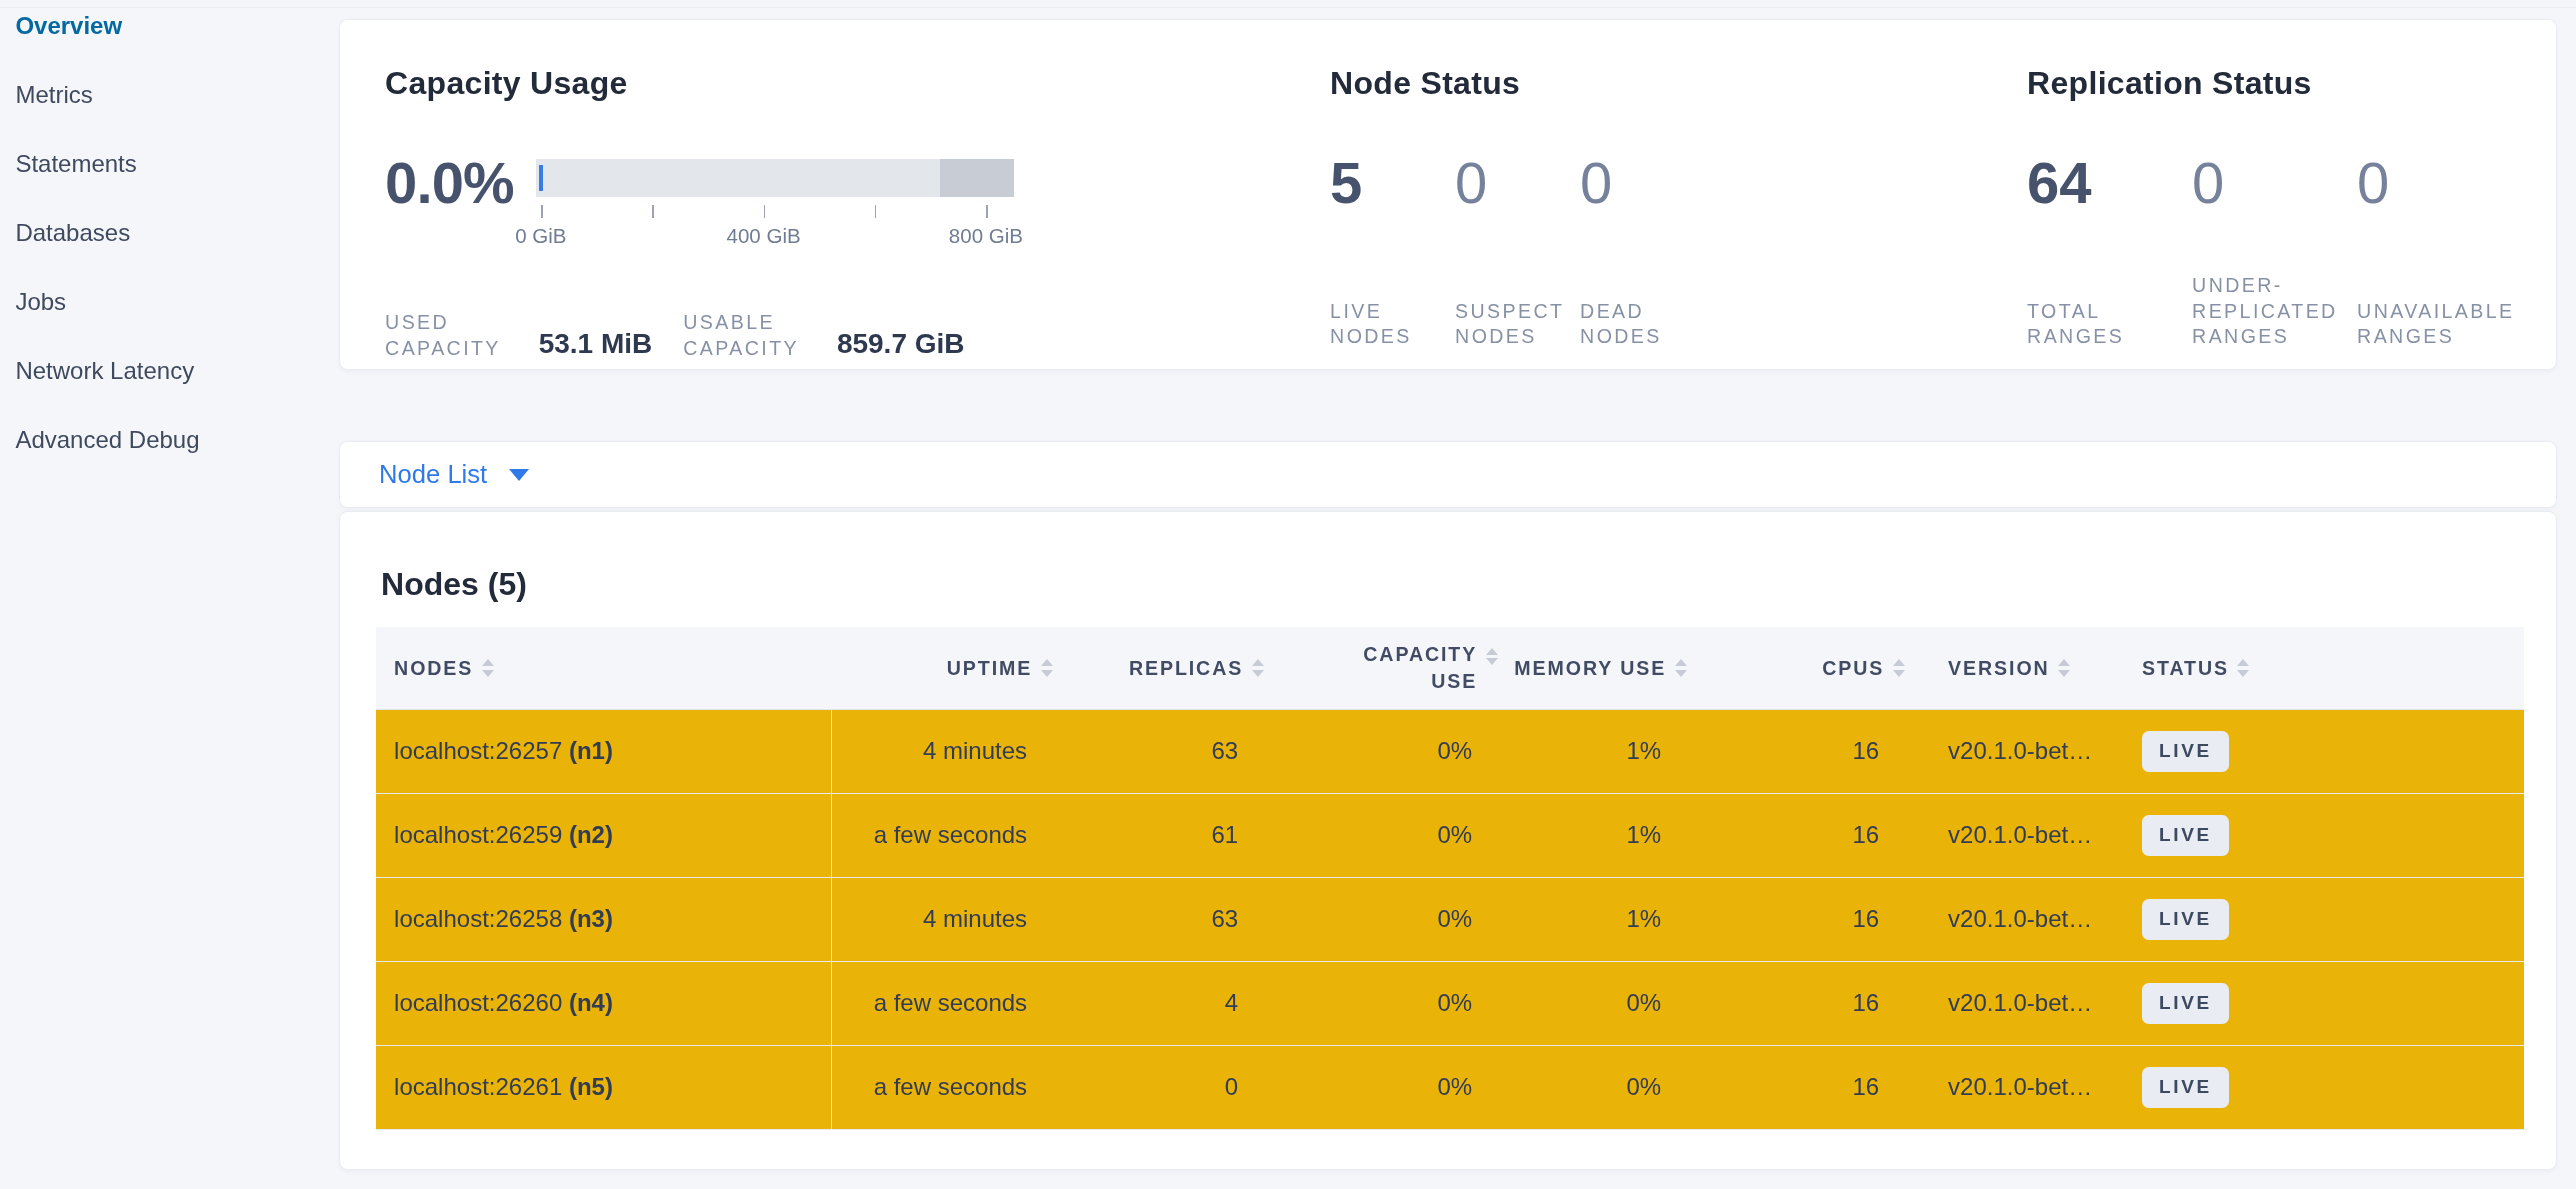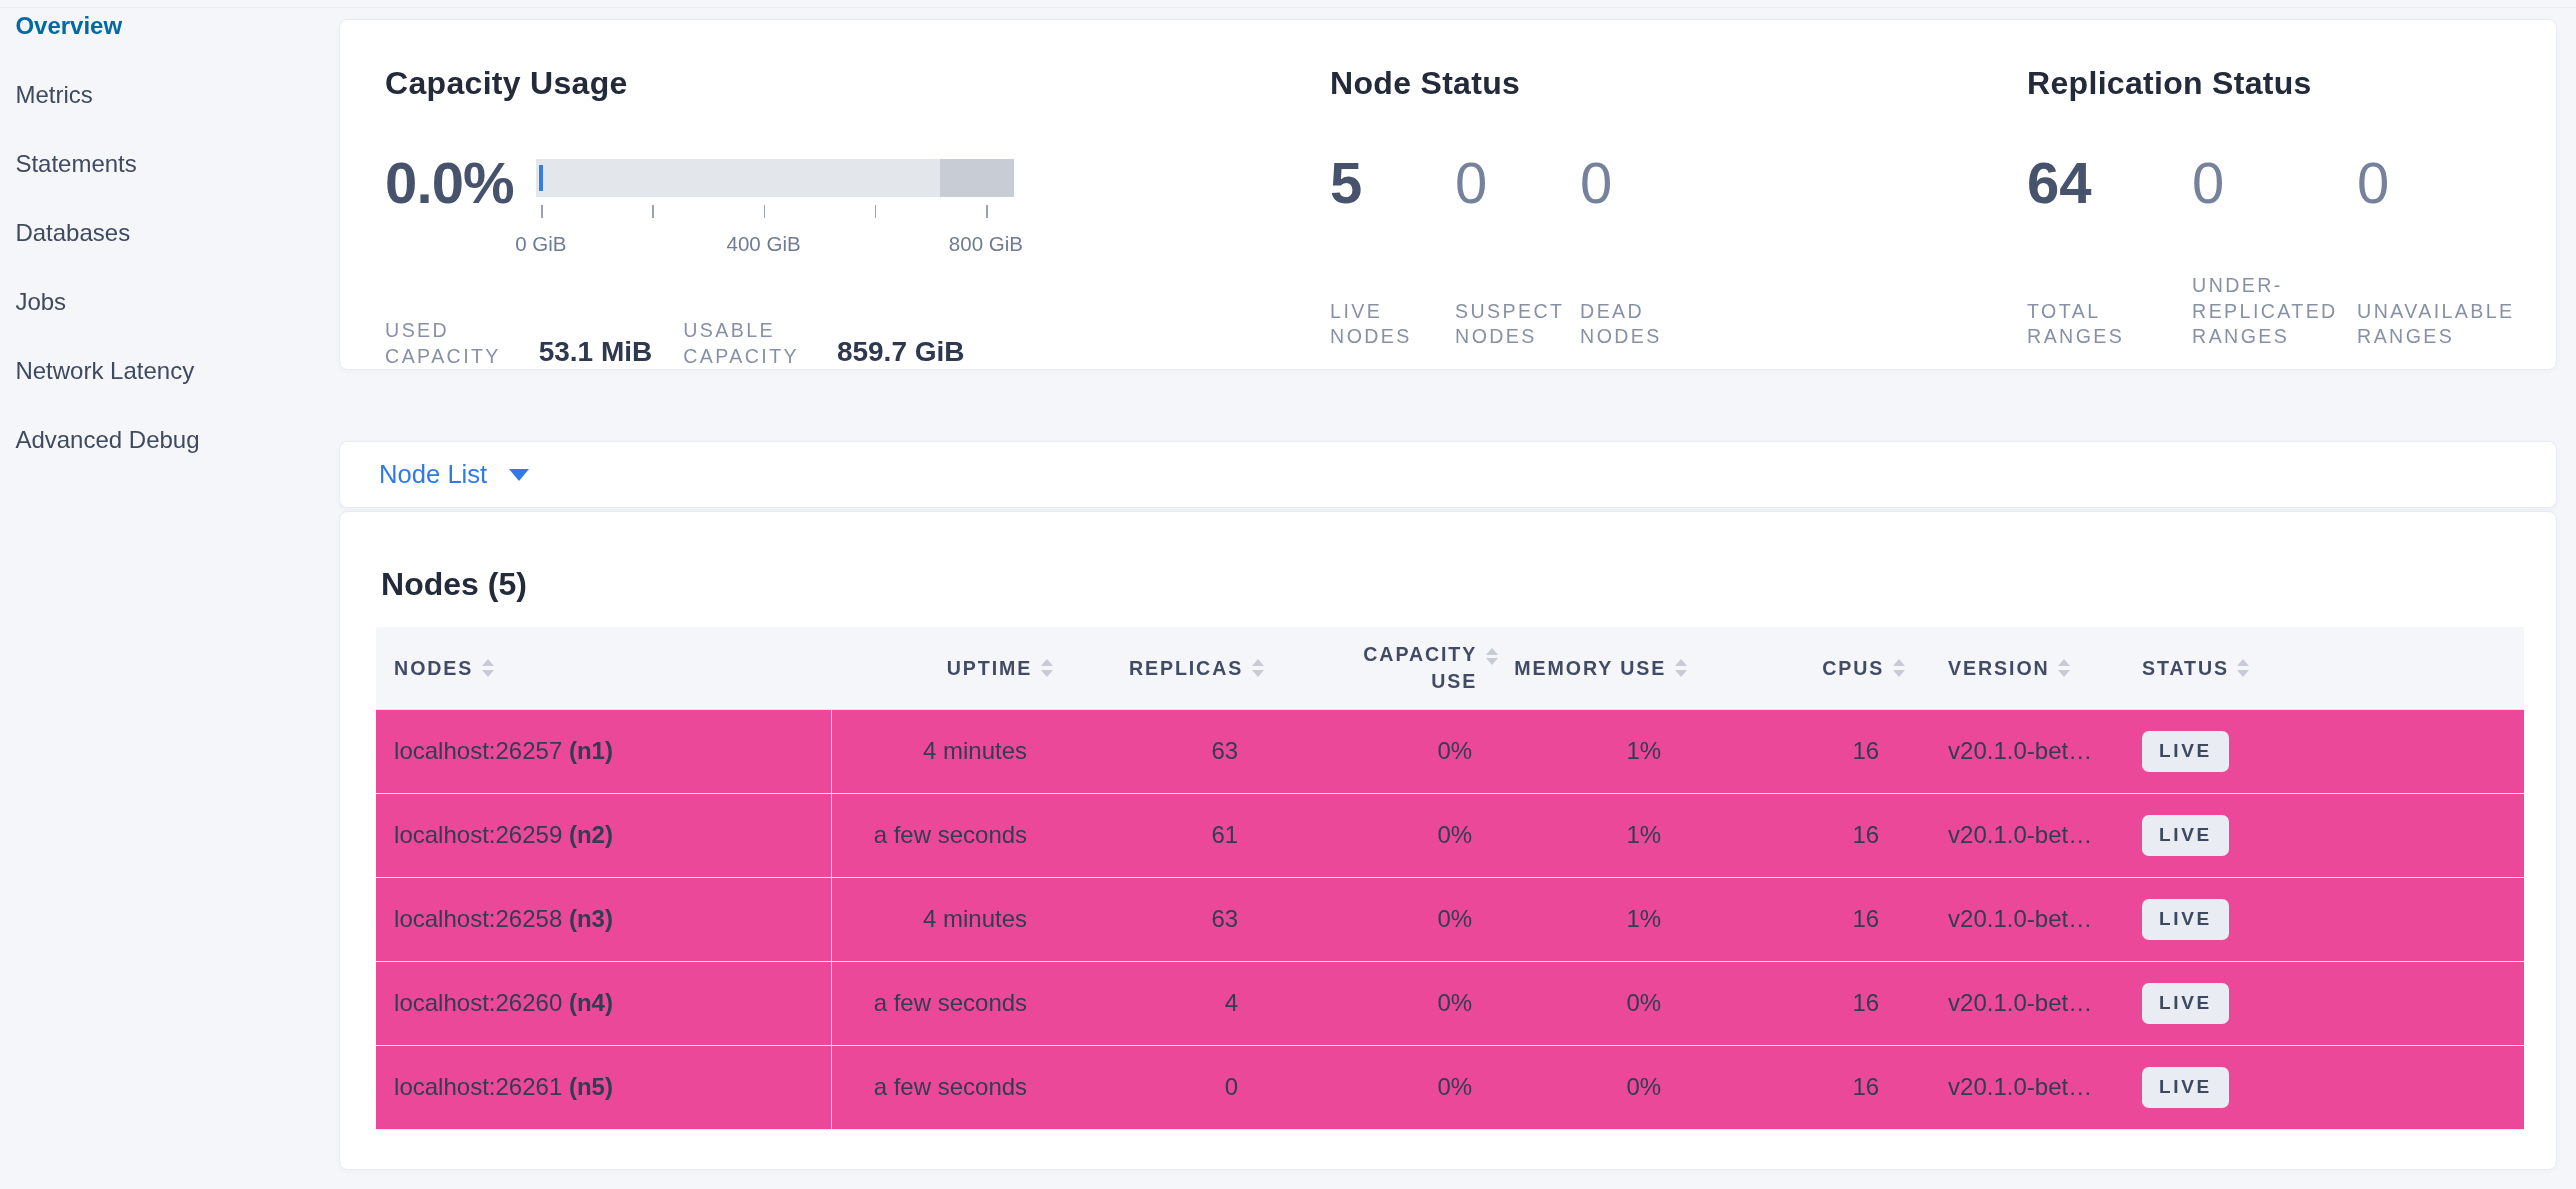--- a/index.html
+++ b/index.html
@@ -42,21 +42,21 @@
   .sec-title { font-size:32px; line-height:39px; font-weight:700; color:#232b3a; letter-spacing:0.3px; }
 
   .cap-row { display:flex; align-items:flex-start; margin-top:53px; }
   .cap-pct { width:151px; font-size:58px; line-height:53px; font-weight:600; color:#47536c; letter-spacing:-0.9px; }
   .bar-wrap { position:relative; width:478px; margin-top:3.4px; }
   .bar { position:relative; height:38px; background:#e3e6eb; }
   .bar-dark { position:absolute; right:0; top:0; bottom:0; width:15.4%; background:#c7ccd5; }
   .bar-used { position:absolute; left:2.6px; top:6px; bottom:6px; width:4.3px; background:#3a7de2; }
   .ticks { position:relative; height:12.8px; margin-top:7.7px; }
   .tick { position:absolute; width:1.7px; height:12.8px; background:#9aa3b5; }
-  .axis-row { position:relative; height:25.6px; margin-top:14px;text-align:center; }
+  .axis-row { position:relative; height:25.6px; margin-top:6px;text-align:center; }
   .axis-lab { position:absolute; transform:translateX(-50%); font-size:20.5px; color:#707c93; white-space:nowrap; }
 
   .stat-row { display:flex; margin-top:53px; }
   .stat { display:flex; flex-direction:column; height:194px; }
   .stat-num { font-size:58px; line-height:53px; font-weight:600; color:#47536c; }
   .stat-num.dim { color:#76829b; font-weight:400; }
   .stat-label {
     margin-top:auto; font-size:19.6px; line-height:25.6px;
     letter-spacing:2.4px; color:#8791a6; font-weight:500;
   }
@@ -96,21 +96,21 @@
   th.c8h { padding-left:23px; }
   th.c4h .th-in { align-items:flex-start; }
   th.c4h .sort { margin-top:6.8px; }
   th.c4h .th-lab { display:inline-block; max-width:145px; text-align:right; line-height:27px; }
   .sort { display:flex; flex-direction:column; gap:3.4px; }
   .sort::before { content:""; border-left:6px solid transparent; border-right:6px solid transparent; border-bottom:7.7px solid #c6cbd6; }
   .sort::after  { content:""; border-left:6px solid transparent; border-right:6px solid transparent; border-top:7.7px solid #c6cbd6; }
 
   tbody td {
     height:84px; border-bottom:1.7px solid #e7eaf0;
-    font-size:24px; color:#323c52; vertical-align:middle; background:#ec4899;
+    font-size:24px; color:#323c52; vertical-align:middle; background:#eab308;
   }
   td.c1d { padding-left:18px; border-right:1.7px solid #e3e6ec; }
   td.num { text-align:right; }
   td.c7d { padding-left:69px; }
   td.c8d { padding-left:23px; }
   .node-id { font-weight:700; }
   .addr-link { cursor:pointer; }
   .badge {
     display:inline-block; background:#e9ecf3; border-radius:6.8px;
     padding:9.4px 17px; font-size:19px; font-weight:700; letter-spacing:2.6px; color:#3d4960;

